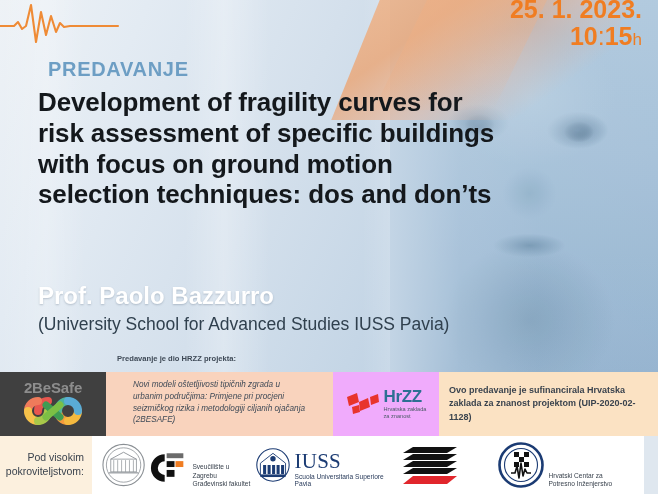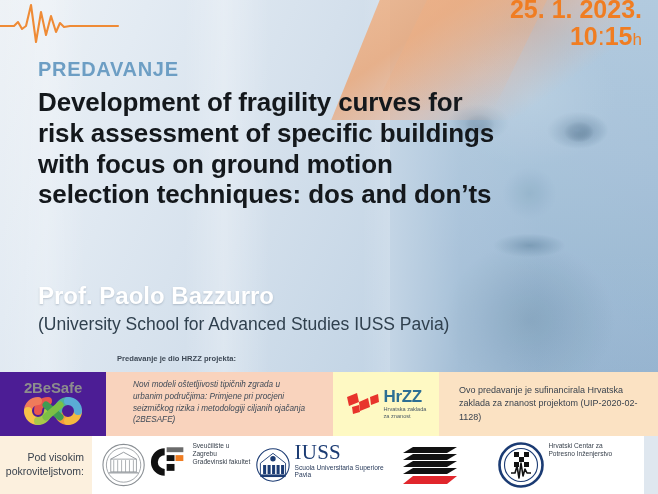--- a/index.html
+++ b/index.html
@@ -75,21 +75,21 @@
     transform:skewX(-26deg);
   }
 
   
   .seismo{position:absolute;left:0;top:2px;width:120px;height:46px;}
 
   
   .textcol{position:absolute;left:38px;top:58px;width:470px;}
   .kicker{
     font-size:20px;font-weight:bold;letter-spacing:.035em;
-    color:#6d9ec4;margin:0 0 6px 0;
+    color:#6d9ec4;margin:0 0 6px 10px;
   }
   .title{
     font-size:26px;font-weight:bold;line-height:1.185;
     color:#14181c;margin:0;letter-spacing:-.005em;
   }
   .speaker{
     position:absolute;left:38px;top:282px;
     font-size:24px;font-weight:bold;color:#ffffff;
     text-shadow:0 1px 2px rgba(60,80,100,.28);
     margin:0;
@@ -118,44 +118,44 @@
     font-size:12.5px;color:#2f3c48;line-height:1.33;margin:0;
   }
   .venue .small{font-size:11.5px;color:#44525e;}
 
   
   .band{
     position:absolute;left:0;top:372px;width:658px;height:64px;
     display:flex;
   }
   .cell{height:64px;box-sizing:border-box;display:flex;align-items:center;}
-  .c-2besafe{width:106px;background:#4c1d95;justify-content:center;}
+  .c-2besafe{width:106px;background:#404040;justify-content:center;}
   .c-proj{width:227px;background:#f9d3bd;padding:6px 9px 18px 11px;}
-  .c-hrzz{width:106px;background:#fef9c3;justify-content:center;}
-  .c-fund{width:219px;background:#fbe2c3;padding:6px 20px;}
+  .c-hrzz{width:106px;background:#f0abfc;justify-content:center;}
+  .c-fund{width:219px;background:#fbe2c3;padding:6px 10px;font-weight:bold;}
 
   .projtitle{font-size:7.6px;font-weight:bold;color:#3f4a57;margin:0 0 1px 0;}
   .projtext{font-size:8.2px;font-style:italic;color:#3f4a57;line-height:1.42;margin:16px;}
   .fundtext{font-size:9px;color:#3a434e;line-height:1.45;margin:0;}
 
   
   .band2{
     position:absolute;left:0;top:436px;width:658px;height:58px;display:flex;
   }
   .p-label{
     width:92px;background:#fcf0de;
     display:flex;align-items:center;justify-content:flex-end;
     padding-right:8px;box-sizing:border-box;
     font-size:10.5px;color:#3a434e;line-height:1.3;text-align:right;
   }
   .p-logos{
     width:552px;background:#ffffff;
     display:flex;align-items:center;box-sizing:border-box;padding-left:8px;
   }
-  .logo{display:flex;align-items:flex-start;}
+  .logo{display:flex;align-items:flex-end;}
   .logo-unizg{width:170px;}
   .logo-iuss{width:150px;}
   .logo-gf{width:118px;}
   .logo-hcpi{width:160px;}
   .logo-cap{font-size:6.6px;color:#3a434e;line-height:1.25;margin-left:4px;}
 
   .iuss-word{font-family:"Liberation Serif","DejaVu Serif",serif;font-size:21px;color:#1b3b73;line-height:.95;letter-spacing:.01em;}
   .iuss-sub{font-size:6.6px;color:#2a3c5c;margin-top:1px;}
   .hrzz-word{font-family:"Liberation Sans",sans-serif;font-size:17px;font-weight:bold;color:#2d6f93;letter-spacing:-.02em;line-height:1;}
   .hrzz-sub{font-size:5.6px;color:#4a5a66;line-height:1.25;margin-top:1px;}

